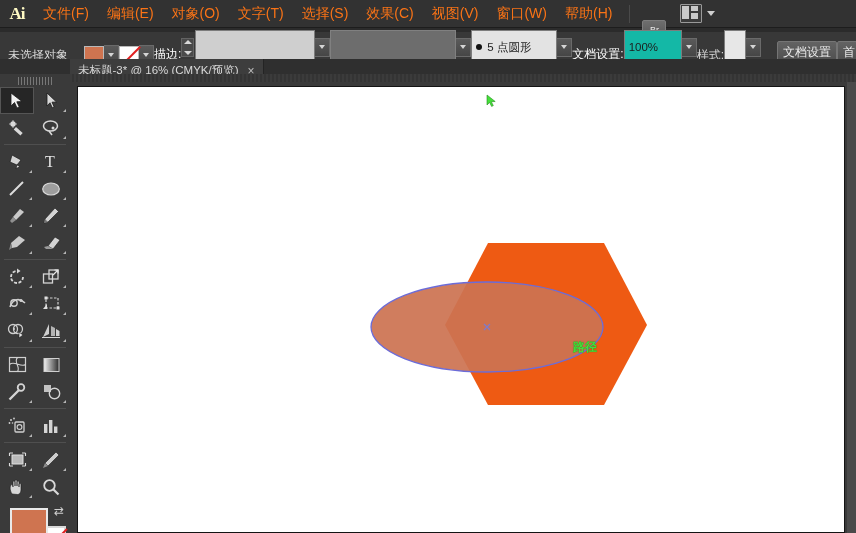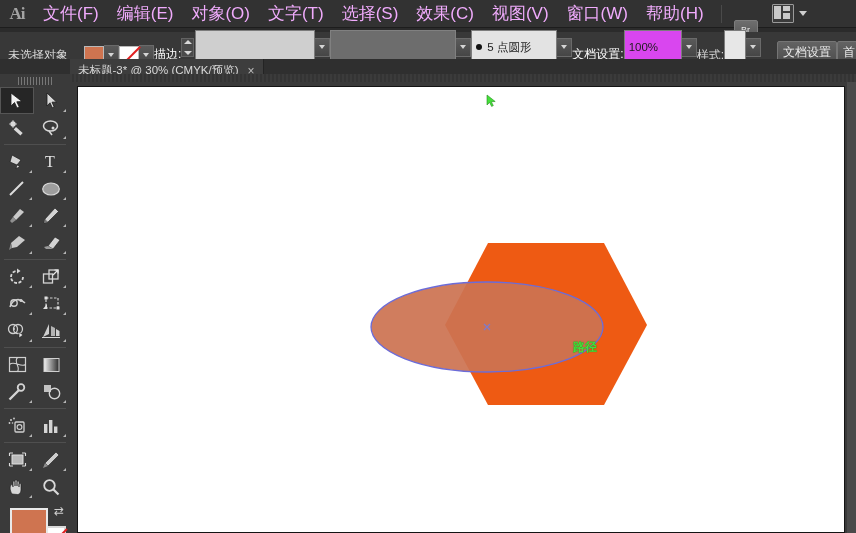--- a/index.html
+++ b/index.html
@@ -12,25 +12,25 @@
   .app{position:relative;width:856px;height:533px;}
 
   
   .menubar{
     position:absolute;left:0;top:0;width:856px;height:27px;
     background:#323232;display:flex;align-items:center;
     border-bottom:1px solid #1d1d1d;
   }
   .ai-logo{
     width:34px;height:27px;display:flex;align-items:center;justify-content:center;
-    color:#a3a3a3;font-weight:bold;font-size:17px;letter-spacing:-1px;
+    color:#fef9c3;font-weight:bold;font-size:17px;letter-spacing:-1px;
     font-family:"Liberation Serif","DejaVu Serif",serif;
   }
   .menu-item{
-    color:#f0abfc;font-size:17px;padding:0 9px;white-space:nowrap;cursor:default;
+    color:#f97316;font-size:14px;padding:0 9px;white-space:nowrap;cursor:default;
   }
   .menu-sep{width:1px;height:18px;background:#4a4a4a;margin:0 8px;}
   .br-btn{
     width:22px;height:18px;background:linear-gradient(#6e6e6e,#555);
     border:1px solid #7d7d7d;border-radius:2px;
     color:#e8e8e8;font-size:9px;display:flex;align-items:center;justify-content:center;
     margin-left:4px;
     margin-top:32px;
   }
   .arrange-btn{
@@ -84,21 +84,21 @@
   .stepper span.up{border-bottom:4px solid #d8d8d8;}
   .stepper span.dn{border-top:4px solid #d8d8d8;}
   .field{
     height:34px;box-sizing:border-box;border:1px solid #7c7c7c;
     background:#cfcfcf;color:#1d1d1d;font-size:11.5px;
     display:flex;align-items:center;padding:4px 4px;white-space:nowrap;
   }
   .field.dark{background:#6d6d6d;border-color:#808080;}
   .field.wide{width:120px;}
   .field.brush{width:86px;background:#e3e3e3;}
-  .field.opacity{width:58px;background:#d946ef;}
+  .field.opacity{width:58px;background:#14b8a6;}
   .field.style{width:22px;background:#e7e7e7;}
   .dot{width:6px;height:6px;border-radius:50%;background:#111;margin-right:5px;flex:none;}
   .btn3d{
     height:21px;padding:0 5px;background:linear-gradient(#636363,#4d4d4d);
     border:1px solid #757575;border-radius:2px;color:#ececec;font-size:12px;
     display:flex;align-items:center;white-space:nowrap;
   }
 
   
   .tabbar{
@@ -274,21 +274,21 @@
     </div>
 
     <div class="vsep"></div>
     <div class="btn3d">文档设置</div>
     <div style="width:7px;"></div>
     <div class="btn3d">首</div>
   </div>
 
   <div class="tabbar">
     <div class="doctab">
-      <span>未标题-3* @ 30% (CMYK/预览)</span>
+      <span>未标题-3* @ 16% (CMYK/预览)</span>
       <span class="tabclose">×</span>
     </div>
   </div>
 
   <div class="toolbar">
     <div class="tb-grip"></div>
 
     <div class="tgrid">
 
       <div class="tool sel">

